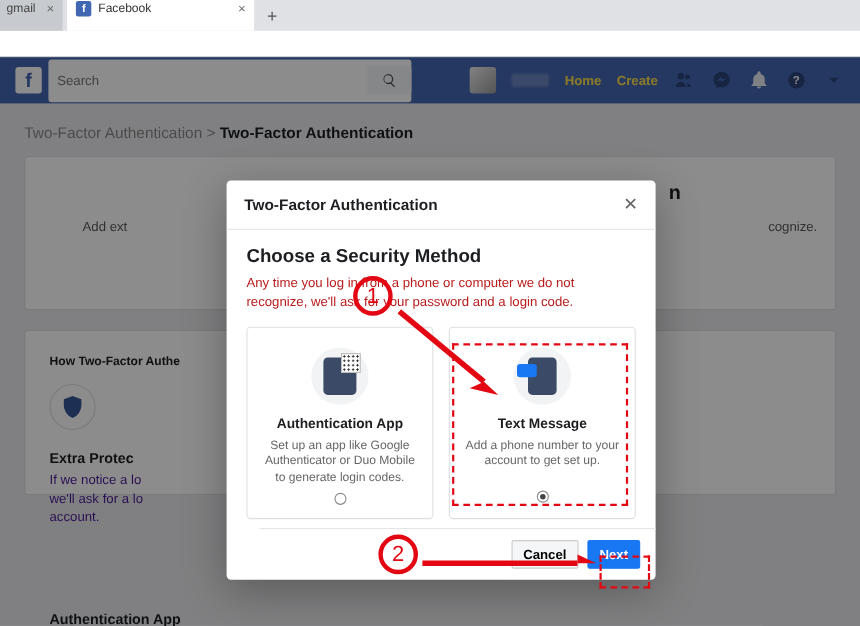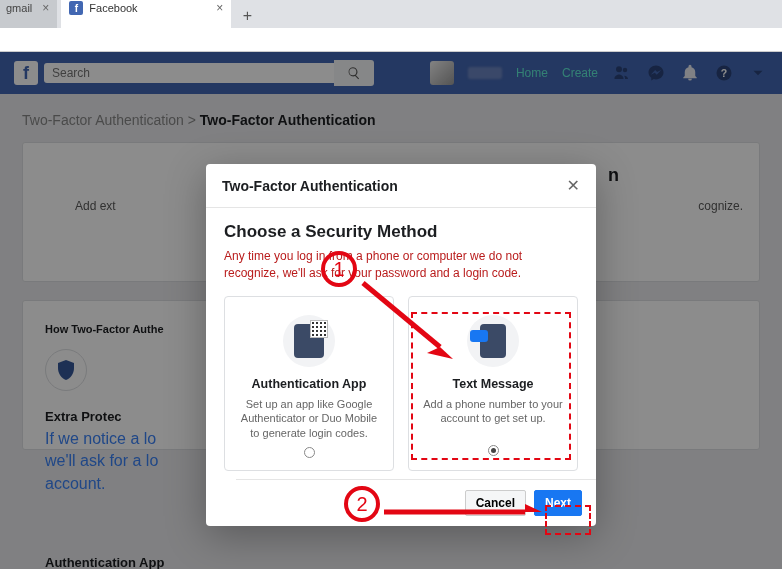--- a/index.html
+++ b/index.html
@@ -10,46 +10,46 @@
   .tab { height: 40px; background: #fff; border-top-left-radius: 6px; border-top-right-radius: 6px; display: flex; align-items: center; padding: 0 8px; font-size: 11px; color: #333; margin-right: 4px; min-width: 46px; position: relative; }
   .tab.inactive { background: #c7cace; color: #444; }
   .tab .favicon { width: 14px; height: 14px; margin-right: 6px; background:#4267B2; border-radius:2px; display:flex; align-items:center; justify-content:center; color:#fff; font-weight:bold; font-size:10px; }
   .tab .close { margin-left: 10px; color:#666; font-size:12px; }
   .newtab { width: 24px; height: 24px; display:flex; align-items:center; justify-content:center; color:#555; font-size:16px; }
   .addrbar { height: 24px; background:#fff; border-bottom:1px solid #ccc; }
 
   
   .fbbar { height: 42px; background: #4267B2; display:flex; align-items:center; padding: 0 14px; color:#fff; }
   .fblogo { width: 24px; height: 24px; background:#fff; color:#4267B2; font-weight:bold; font-size:18px; display:flex; align-items:center; justify-content:center; border-radius:3px; margin-right:6px; }
-  .searchwrap { flex: 0 0 330px; height: 20px; background:#fff; border-radius:3px; display:flex; align-items:center; }
+  .searchwrap { flex: 0 0 330px; height: 39px; background:#fff; border-radius:3px; display:flex; align-items:center; }
   .searchwrap input { border:none; outline:none; flex:1; padding:0 8px; font-size:12px; background:transparent; }
   .searchbtn { width: 40px; height:26px; background:#f5f6f7; display:flex; align-items:center; justify-content:center; border-top-right-radius:3px; border-bottom-right-radius:3px; }
   .searchbtn svg { width:14px; height:14px; fill:#555; }
   .fbspacer { flex:1; }
   .fbnav { display:flex; align-items:center; gap:14px; font-size:12px; }
-  .fbnav a { color:#5eead4; text-decoration:none; font-weight:normal; }
+  .fbnav a { color:#fde047; text-decoration:none; font-weight:bold; }
   .avatar-mini { width:24px; height:24px; background: linear-gradient(135deg,#eee,#999); border-radius:3px; }
   .username-blur { width:34px; height:12px; background:#6b84c0; filter:blur(1px); border-radius:2px; }
   .iconbtn { width:20px; height:20px; display:flex; align-items:center; justify-content:center; }
   .iconbtn svg { width:18px; height:18px; fill:#2b4379; }
   .iconbtn.light svg { fill:#e9ebf3; }
 
   
   .page { padding: 18px 22px; position:relative; }
   .breadcrumb { font-size:14px; color:#888; margin-bottom:14px; }
   .breadcrumb strong { color:#1c1e21; }
   .card { background:#fff; border:1px solid #dddfe2; border-radius:3px; padding: 22px; margin-bottom:18px; }
   .card h2 { font-size:18px; margin-bottom:8px; color:#1c1e21; text-align:center; }
   .card p.center { text-align:center; color:#5a5a5a; }
   .howrow { display:flex; gap:18px; align-items:flex-start;flex-direction:column; }
   .shield { width:42px; height:42px; border-radius:50%; border:1px solid #dddfe2; display:flex; align-items:center; justify-content:center; flex-shrink:0; }
   .shield svg { width:24px; height:24px; fill:#365899; }
   .howcol { flex:1; }
   .howcol h3 { font-size:13px; font-weight:bold; margin-bottom:4px; }
-  .howcol p { font-size:16px; color:#3b82f6; line-height:1.4; }
+  .howcol p { font-size:12px; color:#4c1d95; line-height:1.4; }
 
   
   .dim { position:absolute; inset:0; top:52px; background:rgba(0,0,0,0.45); }
 
   
   .modal { position:absolute; left:206px; top:164px; width:390px; background:#fff; border-radius:4px; box-shadow:0 10px 40px rgba(0,0,0,0.3); }
   .modal-head { display:flex; align-items:center; justify-content:space-between; padding:12px 16px; border-bottom:1px solid #e5e5e5; }
   .modal-head h3 { font-size:14px; font-weight:bold; }
   .modal-close { color:#666; font-size:16px; cursor:pointer; }
   .modal-body { padding: 14px 18px 8px; }

